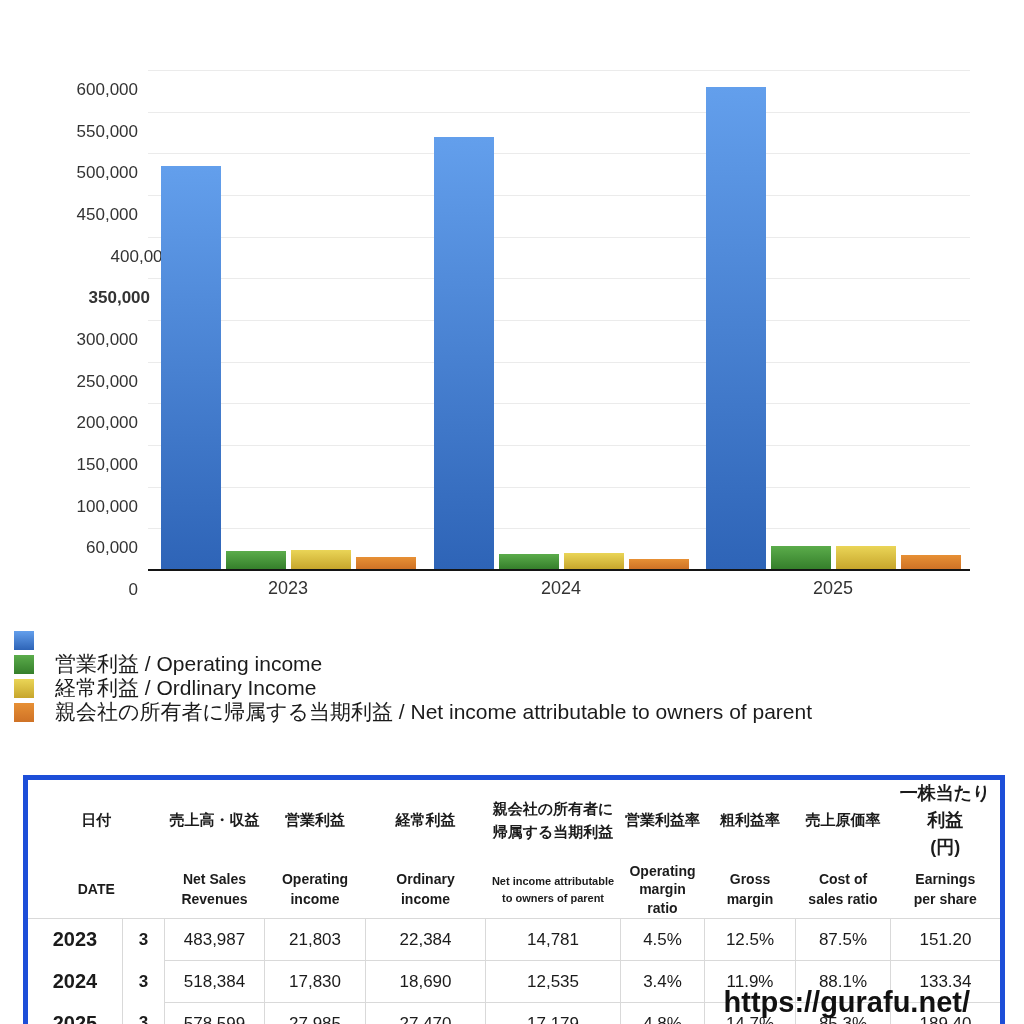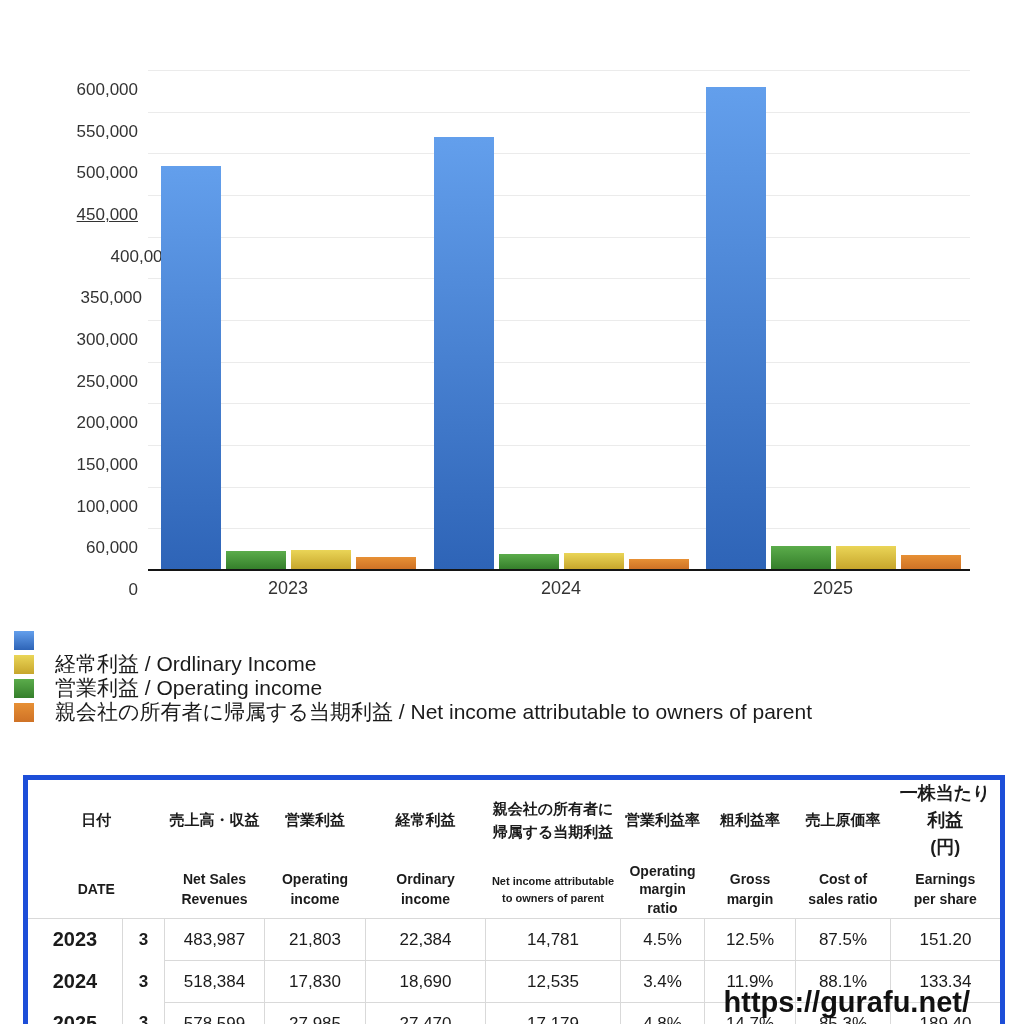--- a/index.html
+++ b/index.html
@@ -56,23 +56,23 @@
       <div class="gridline" style="left: 148px; top: 153.333px; width: 822px;"></div>
       <div class="gridline" style="left: 148px; top: 111.667px; width: 822px;"></div>
       <div class="gridline" style="left: 148px; top: 70px; width: 822px;"></div>
       <div class="ytick" style="left: 0px; top: 560px;">0</div>
       <div class="ytick" style="left: 0px; top: 518.333px;">60,000</div>
       <div class="ytick" style="left: 0px; top: 476.667px;">100,000</div>
       <div class="ytick" style="left: 0px; top: 435px;">150,000</div>
       <div class="ytick" style="left: 0px; top: 393.333px;">200,000</div>
       <div class="ytick" style="left: 0px; top: 351.667px;">250,000</div>
       <div class="ytick" style="left: 0px; top: 310px;">300,000</div>
-      <div class="ytick" style="left: 4px; top: 268.333px;">350,000</div>
+      <div class="ytick" style="left: 12px; top: 268.333px; font-weight: bold;">350,000</div>
       <div class="ytick" style="left: 0px; top: 226.667px; padding-left: 34px;">400,000</div>
-      <div class="ytick" style="left: 0px; top: 185px; text-decoration: underline;">450,000</div>
+      <div class="ytick" style="left: 0px; top: 185px;">450,000</div>
       <div class="ytick" style="left: 0px; top: 143.333px;">500,000</div>
       <div class="ytick" style="left: 0px; top: 101.667px;">550,000</div>
       <div class="ytick" style="left: 0px; top: 60px;">600,000</div>
       <div class="bar" title="売上高・収益 / Net Sales・Revenues 2023" style="left: 160.5px; top: 166px; width: 60px; height: 403px; background: linear-gradient(rgb(99, 159, 236), rgb(46, 100, 183));"></div>
       <div class="bar" title="売上高・収益 / Net Sales・Revenues 2024" style="left: 433.5px; top: 137px; width: 60px; height: 432px; background: linear-gradient(rgb(99, 159, 236), rgb(46, 100, 183));"></div>
       <div class="bar" title="売上高・収益 / Net Sales・Revenues 2025" style="left: 705.5px; top: 87px; width: 60px; height: 482px; background: linear-gradient(rgb(99, 159, 236), rgb(46, 100, 183));"></div>
       <div class="bar" title="営業利益 / Operating income 2023" style="left: 225.5px; top: 551px; width: 60px; height: 18px; background: linear-gradient(rgb(91, 172, 75), rgb(53, 127, 43));"></div>
       <div class="bar" title="営業利益 / Operating income 2024" style="left: 498.5px; top: 554px; width: 60px; height: 15px; background: linear-gradient(rgb(91, 172, 75), rgb(53, 127, 43));"></div>
       <div class="bar" title="営業利益 / Operating income 2025" style="left: 770.5px; top: 546px; width: 60px; height: 23px; background: linear-gradient(rgb(91, 172, 75), rgb(53, 127, 43));"></div>
       <div class="bar" title="経常利益 / Ordlinary Income 2023" style="left: 290.5px; top: 550px; width: 60px; height: 19px; background: linear-gradient(rgb(234, 213, 87), rgb(199, 166, 44));"></div>
@@ -84,26 +84,26 @@
       <div class="axis-line" style="left: 148px; top: 569px; width: 822px;"></div>
       <div class="xtick" style="left: 218px; top: 578px;">2023</div>
       <div class="xtick" style="left: 491px; top: 578px;">2024</div>
       <div class="xtick" style="left: 763px; top: 578px;">2025</div>
     </div>
   <div id="legend">
       <div class="legend-item">
         <span class="legend-swatch" style="background: linear-gradient(rgb(99, 159, 236), rgb(46, 100, 183));"></span>
       </div>
       <div class="legend-item">
+        <span class="legend-swatch" style="background: linear-gradient(rgb(91, 172, 75), rgb(53, 127, 43));"></span>
+        <span class="legend-label">営業利益 / Operating income</span>
+      </div>
+      <div class="legend-item">
         <span class="legend-swatch" style="background: linear-gradient(rgb(234, 213, 87), rgb(199, 166, 44));"></span>
         <span class="legend-label">経常利益 / Ordlinary Income</span>
-      </div>
-      <div class="legend-item">
-        <span class="legend-swatch" style="background: linear-gradient(rgb(91, 172, 75), rgb(53, 127, 43));"></span>
-        <span class="legend-label">営業利益 / Operating income</span>
       </div>
       <div class="legend-item">
         <span class="legend-swatch" style="background: linear-gradient(rgb(231, 144, 53), rgb(207, 114, 38));"></span>
         <span class="legend-label">親会社の所有者に帰属する当期利益 / Net income attributable to owners of parent</span>
       </div>
     </div>
   <table id="data-table">
     <colgroup id="cols">
         <col style="width: 97px;">
         <col style="width: 42px;">

